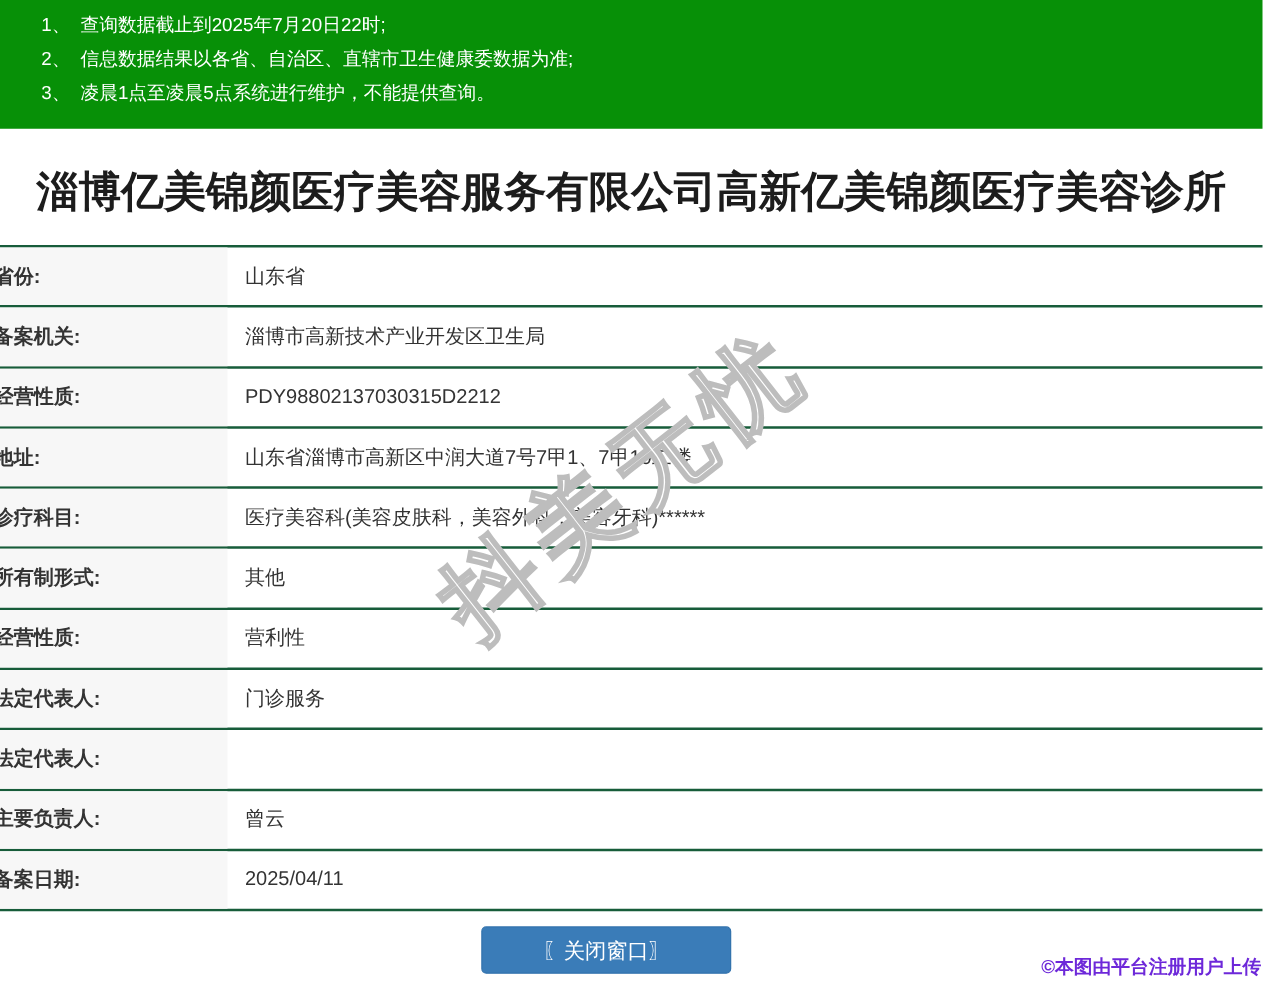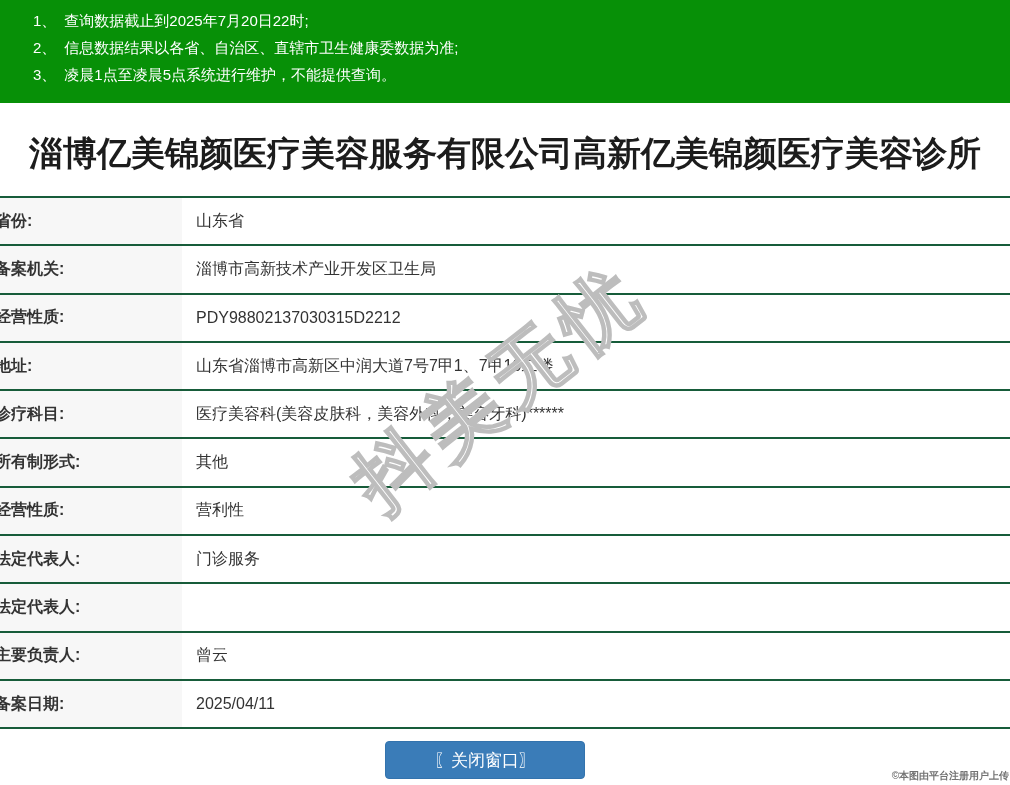--- a/index.html
+++ b/index.html
@@ -103,23 +103,23 @@
     color:#ffffff;
     -webkit-text-stroke:2px #bdbdbd;
     pointer-events:none;
     z-index:5;
     white-space:nowrap;
   }
   
   .attribution {
     position:absolute;
     right:1px; bottom:2px;
-    font-size:10px;
+    font-size:15px;
     font-weight:bold;
-    color:#737373;
+    color:#6d28d9;
     white-space:nowrap;
     background:#ffffff;
   }
 </style>
 </head>
 <body>
 
 <header class="notice-banner">
   <div class="notice-line">
     <span class="num">1、</span><span>查询数据截止到</span><span class="b">2025年7月20日22时</span><span>;</span>

